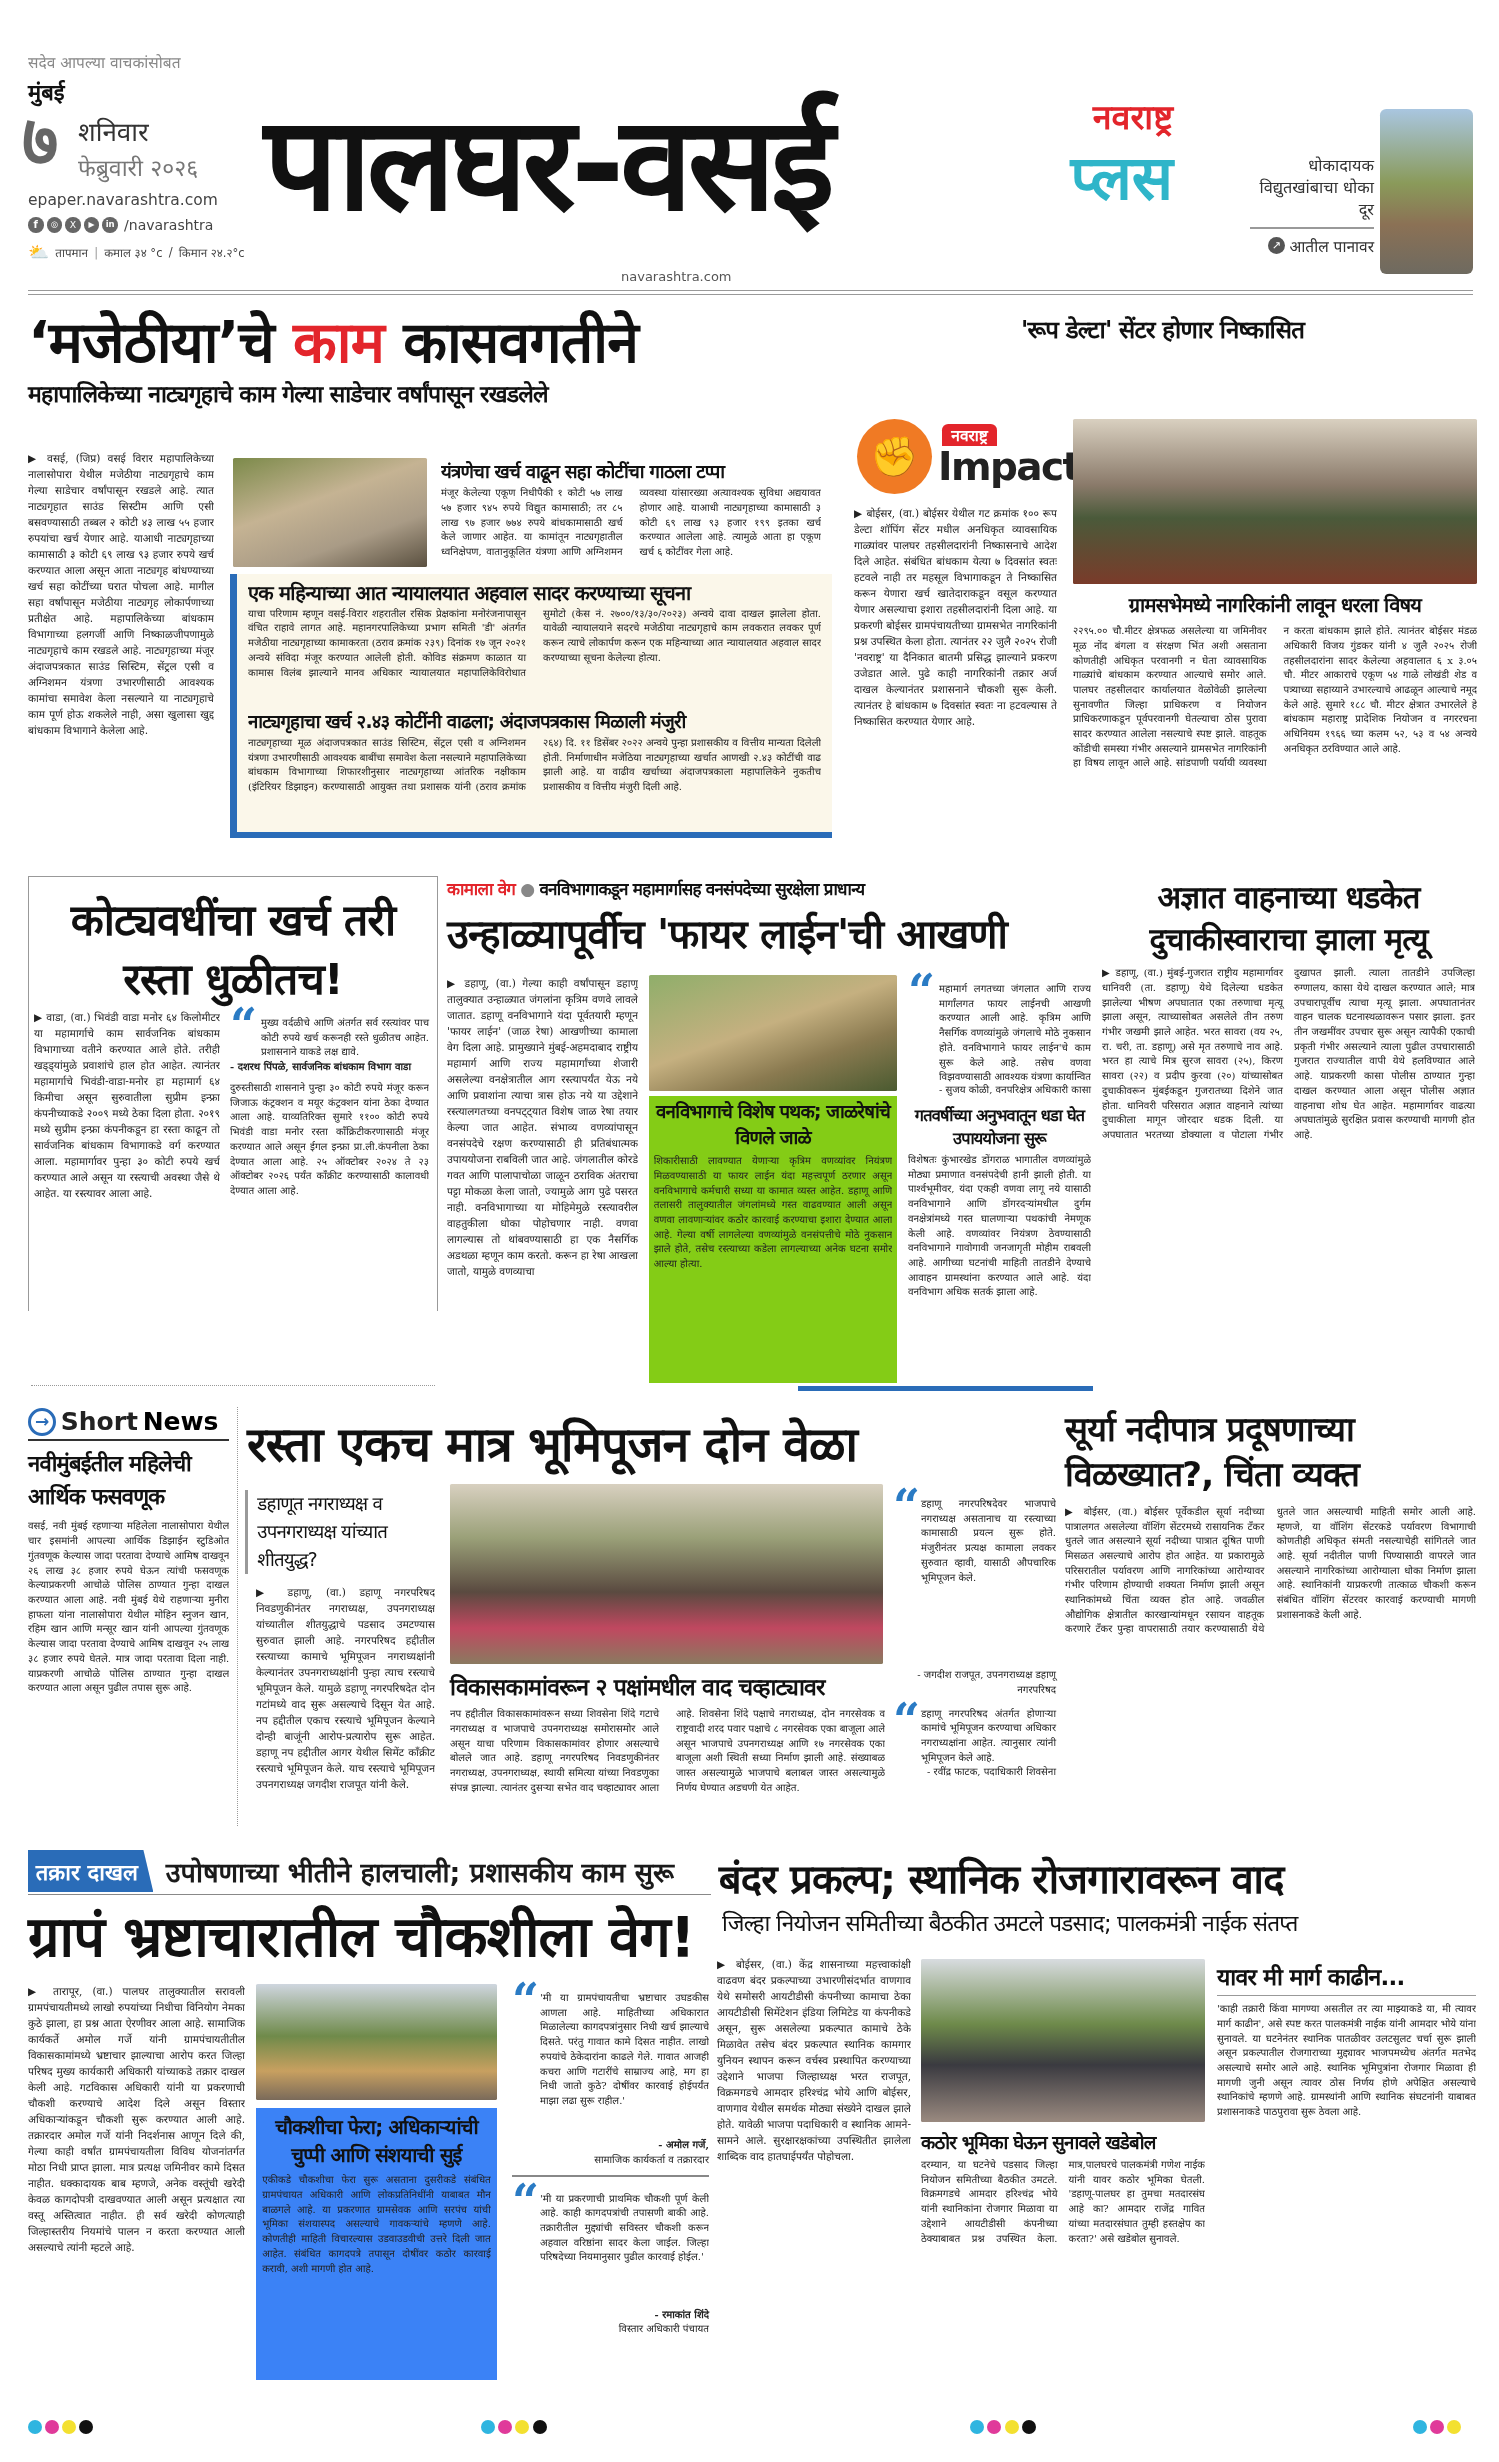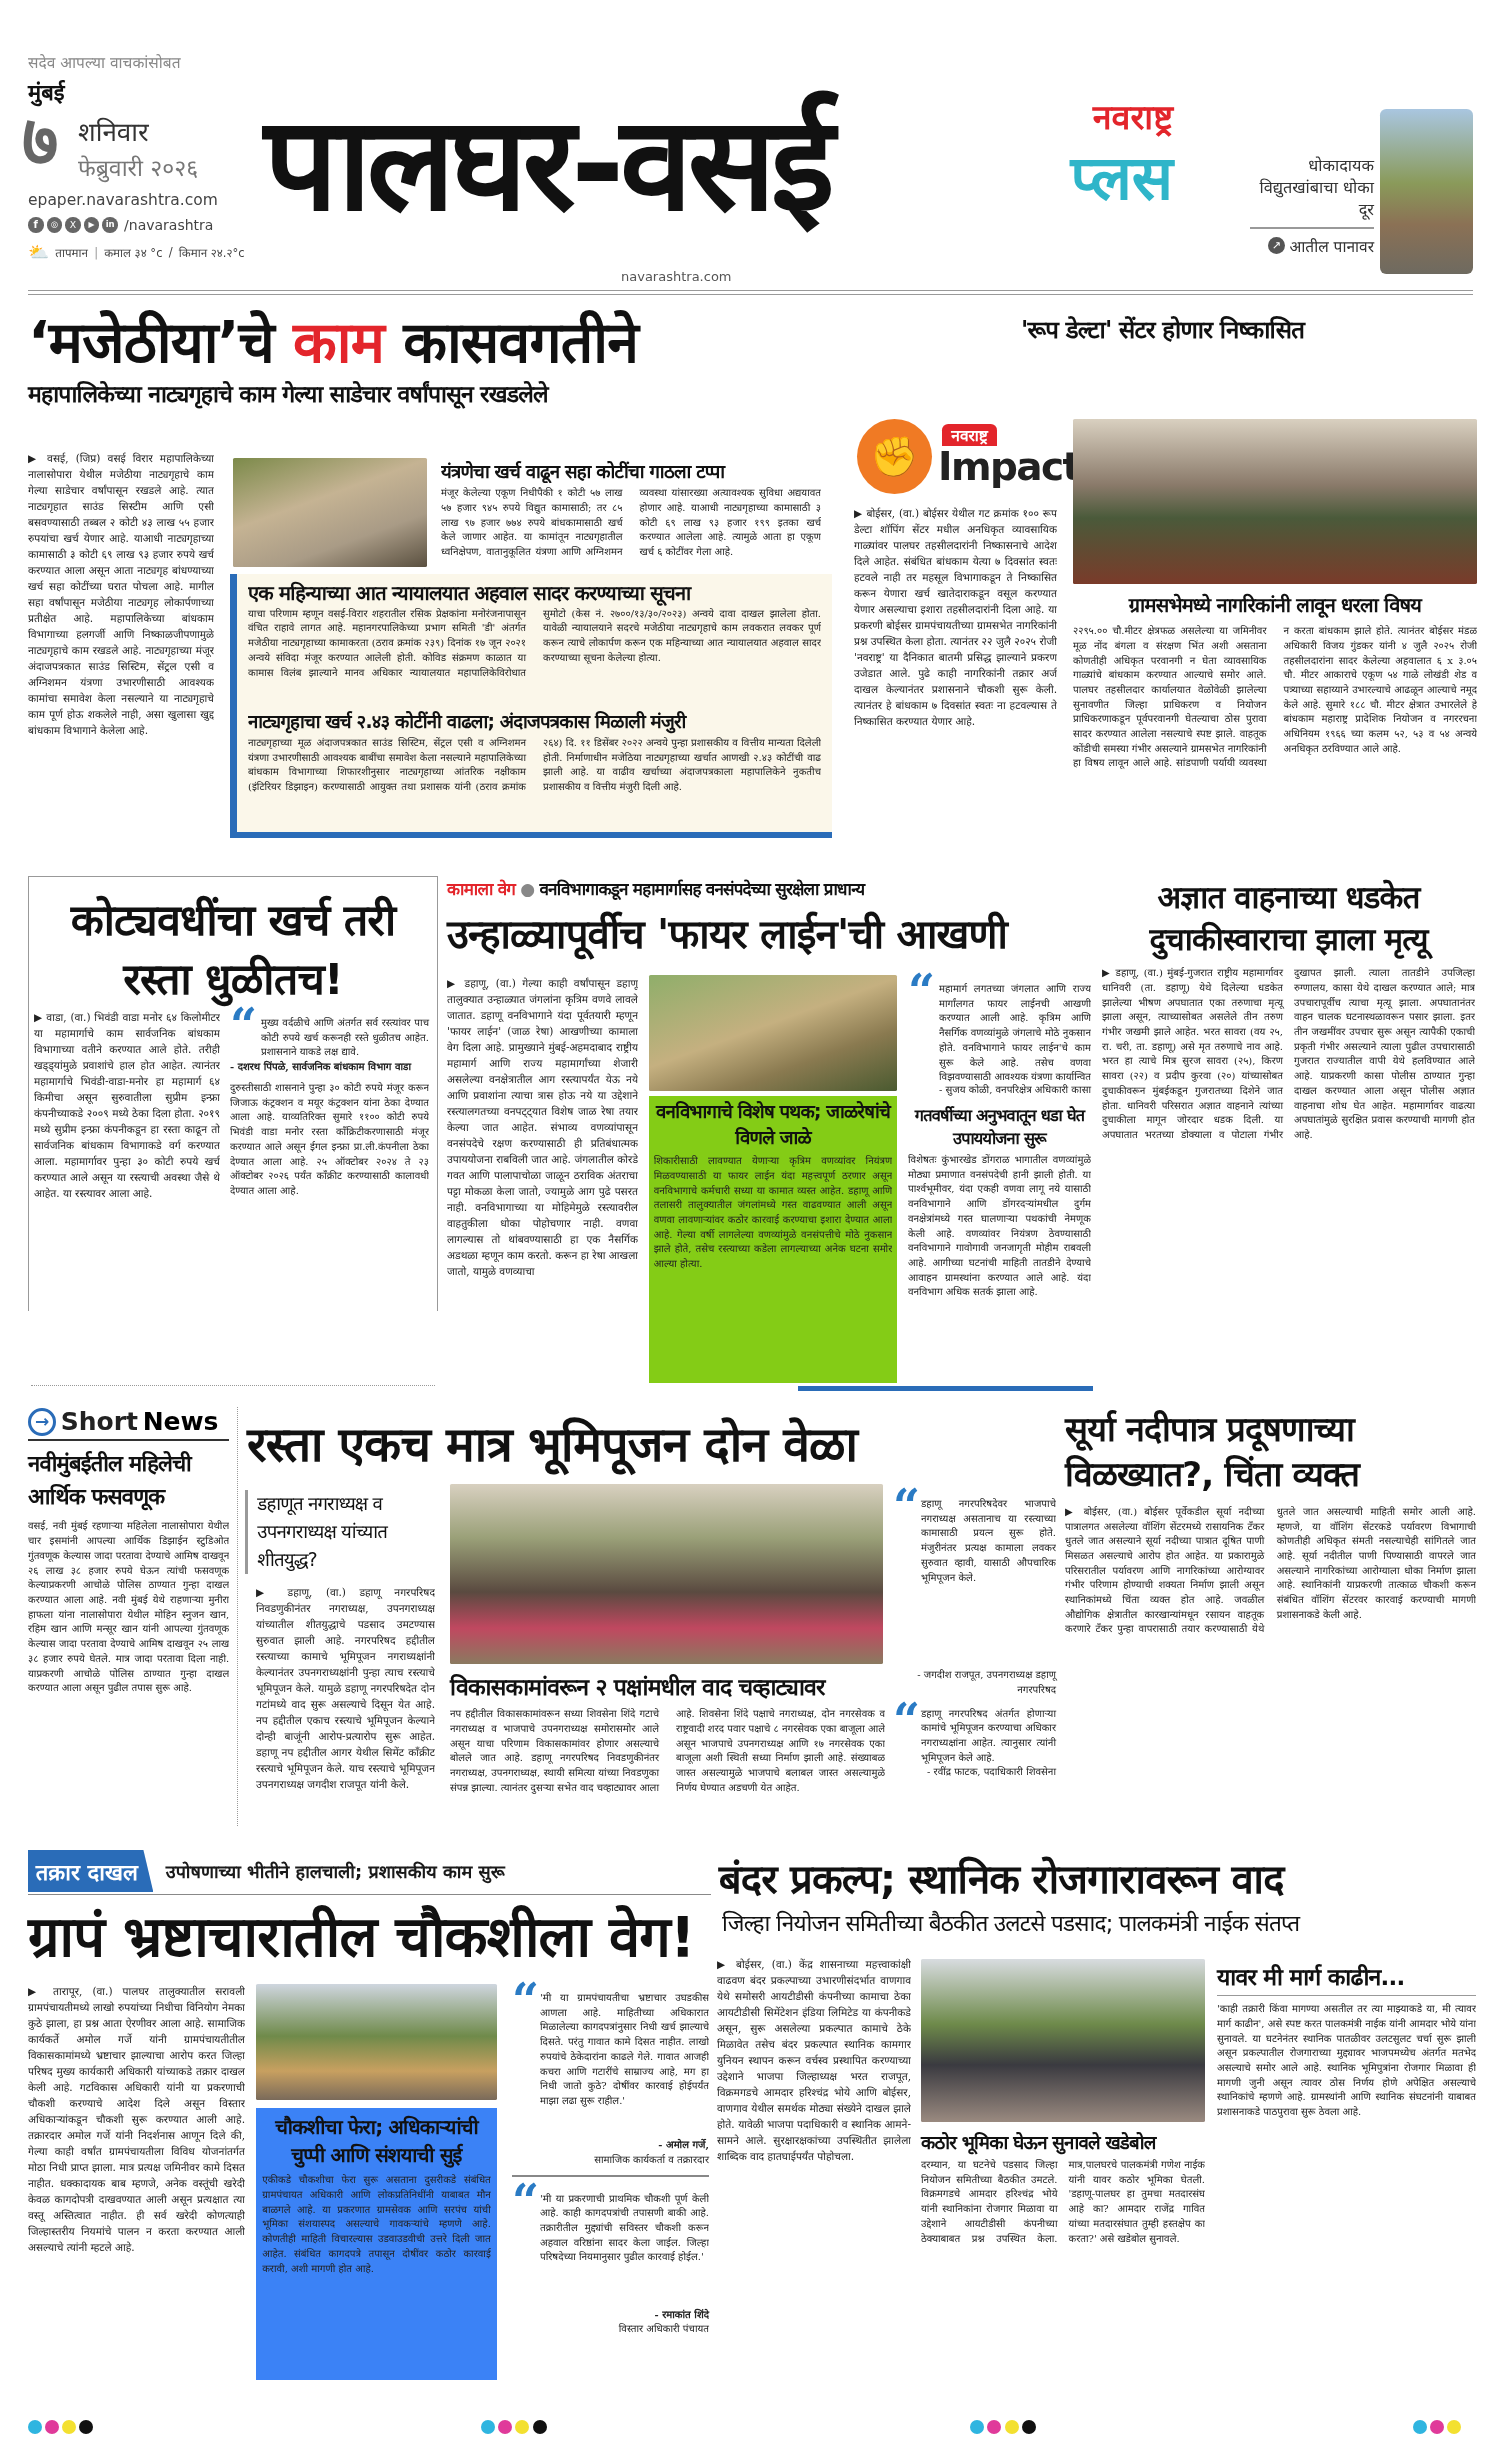--- a/index.html
+++ b/index.html
@@ -169,21 +169,21 @@
 </div>
 
 <div class="abs" style="left:1065px;top:1407px;width:411px">
   <div class="hl" style="font-size:34px;line-height:45px">सूर्या नदीपात्र प्रदूषणाच्या विळख्यात?, चिंता व्यक्त</div>
   <div class="txt sm cols2" style="height:303px;overflow:hidden;margin-top:7.8px;column-gap:12.4px">▶ बोईसर, (वा.) बोईसर पूर्वेकडील सूर्या नदीच्या पात्रालगत असलेल्या वॉशिंग सेंटरमध्ये रासायनिक टँकर धुतले जात असल्याने सूर्या नदीच्या पात्रात दूषित पाणी मिसळत असल्याचे आरोप होत आहेत. या प्रकारामुळे परिसरातील पर्यावरण आणि नागरिकांच्या आरोग्यावर गंभीर परिणाम होण्याची शक्यता निर्माण झाली असून स्थानिकांमध्ये चिंता व्यक्त होत आहे. जवळील औद्योगिक क्षेत्रातील कारखान्यांमधून रसायन वाहतूक करणारे टँकर पुन्हा वापरासाठी तयार करण्यासाठी येथे धुतले जात असल्याची माहिती समोर आली आहे. म्हणजे, या वॉशिंग सेंटरकडे पर्यावरण विभागाची कोणतीही अधिकृत संमती नसल्याचेही सांगितले जात आहे. सूर्या नदीतील पाणी पिण्यासाठी वापरले जात असल्याने नागरिकांच्या आरोग्याला धोका निर्माण झाला आहे. स्थानिकांनी याप्रकरणी तात्काळ चौकशी करून संबंधित वॉशिंग सेंटरवर कारवाई करण्याची मागणी प्रशासनाकडे केली आहे.</div>
 </div>
 
 <div class="abs" style="left:28px;top:1848px;width:683px">
   <div style="display:flex;align-items:center;border-bottom:1.6px solid #888;height:47px">
     <span style="background:#2a6cb8;color:#fff;font-size:22px;font-weight:bold;padding:6.2px 15.5px 6.2px 7.8px;clip-path:polygon(0 0,92% 0,100% 100%,0 100%)">तक्रार दाखल</span>
-    <span style="font-size:18px;font-weight:bold;margin-left:12.4px;white-space:nowrap">उपोषणाच्या भीतीने हालचाली; प्रशासकीय काम सुरू</span>
+    <span style="font-size:27px;font-weight:bold;margin-left:12.4px;white-space:nowrap">उपोषणाच्या भीतीने हालचाली; प्रशासकीय काम सुरू</span>
   </div>
   <div class="hl" style="font-size:56px;line-height:84px;white-space:nowrap">ग्रापं भ्रष्टाचारातील चौकशीला वेग!</div>
 </div>
 <div class="abs txt" style="left:28px;top:1983px;width:217px;font-size:10.5px;line-height:16px;height:396px;overflow:hidden">▶ तारापूर, (वा.) पालघर तालुक्यातील सरावली ग्रामपंचायतीमध्ये लाखो रुपयांच्या निधीचा विनियोग नेमका कुठे झाला, हा प्रश्न आता ऐरणीवर आला आहे. सामाजिक कार्यकर्ते अमोल गर्जे यांनी ग्रामपंचायतीतील विकासकामांमध्ये भ्रष्टाचार झाल्याचा आरोप करत जिल्हा परिषद मुख्य कार्यकारी अधिकारी यांच्याकडे तक्रार दाखल केली आहे. गटविकास अधिकारी यांनी या प्रकरणाची चौकशी करण्याचे आदेश दिले असून विस्तार अधिकाऱ्यांकडून चौकशी सुरू करण्यात आली आहे. तक्रारदार अमोल गर्जे यांनी निदर्शनास आणून दिले की, गेल्या काही वर्षांत ग्रामपंचायतीला विविध योजनांतर्गत मोठा निधी प्राप्त झाला. मात्र प्रत्यक्ष जमिनीवर कामे दिसत नाहीत. धक्कादायक बाब म्हणजे, अनेक वस्तूंची खरेदी केवळ कागदोपत्री दाखवण्यात आली असून प्रत्यक्षात त्या वस्तू अस्तित्वात नाहीत. ही सर्व खरेदी कोणत्याही जिल्हास्तरीय नियमांचे पालन न करता करण्यात आली असल्याचे त्यांनी म्हटले आहे.</div>
 <div class="abs photo" style="left:256px;top:1984px;width:241px;height:116px;background:linear-gradient(180deg,#cfd6df,#6f8a4a 45%,#c8a060 75%,#7a6a5a)"></div>
 <div class="abs" style="left:256px;top:2108px;width:241px;background:#3b82f6;padding:4.7px 6.2px;height:272px">
   <div class="hl" style="font-size:20px;line-height:28px;text-align:center">चौकशीचा फेरा; अधिकाऱ्यांची चुप्पी आणि संशयाची सुई</div>
   <div class="txt sm" style="height:179px;overflow:hidden;margin-top:4.7px">एकीकडे चौकशीचा फेरा सुरू असताना दुसरीकडे संबंधित ग्रामपंचायत अधिकारी आणि लोकप्रतिनिधींनी याबाबत मौन बाळगले आहे. या प्रकरणात ग्रामसेवक आणि सरपंच यांची भूमिका संशयास्पद असल्याचे गावकऱ्यांचे म्हणणे आहे. कोणतीही माहिती विचारल्यास उडवाउडवीची उत्तरे दिली जात आहेत. संबंधित कागदपत्रे तपासून दोषींवर कठोर कारवाई करावी, अशी मागणी होत आहे.</div>
 </div>
 <div class="abs" style="left:512px;top:1984px;width:197px">
@@ -193,21 +193,21 @@
   <div class="txt sm" style="text-align:right">सामाजिक कार्यकर्ता व तक्रारदार</div>
   <div class="rule" style="margin:7.8px 0"></div>
   <span class="quote-mark">“</span>
   <div class="txt sm" style="margin-top:-28px;padding-left:28px;height:116px;overflow:hidden">'मी या प्रकरणाची प्राथमिक चौकशी पूर्ण केली आहे. काही कागदपत्रांची तपासणी बाकी आहे. तक्रारीतील मुद्द्यांची सविस्तर चौकशी करून अहवाल वरिष्ठांना सादर केला जाईल. जिल्हा परिषदेच्या नियमानुसार पुढील कारवाई होईल.'</div>
   <div class="txt sm" style="text-align:right;font-weight:bold">- रमाकांत शिंदे</div>
   <div class="txt sm" style="text-align:right">विस्तार अधिकारी पंचायत</div>
 </div>
 
 <div class="abs" style="left:711px;top:1852px;width:765px">
   <div class="hl" style="font-size:40px;line-height:54px;white-space:nowrap;padding-left:7.8px">बंदर प्रकल्प; स्थानिक रोजगारावरून वाद</div>
-  <div class="hl" style="font-size:22.5px;line-height:34px;white-space:nowrap;font-weight:normal;padding-left:11px">जिल्हा नियोजन समितीच्या बैठकीत उलटसे पडसाद; पालकमंत्री नाईक संतप्त</div>
+  <div class="hl" style="font-size:22.5px;line-height:34px;white-space:nowrap;font-weight:normal;padding-left:11px">जिल्हा नियोजन समितीच्या बैठकीत उमटले पडसाद; पालकमंत्री नाईक संतप्त</div>
 </div>
 <div class="abs txt" style="left:717px;top:1956px;width:194px;font-size:10.5px;line-height:16px;height:419px;overflow:hidden">▶ बोईसर, (वा.) केंद्र शासनाच्या महत्त्वाकांक्षी वाढवण बंदर प्रकल्पाच्या उभारणीसंदर्भात वाणगाव येथे समोसरी आयटीडीसी कंपनीच्या कामाचा ठेका आयटीडीसी सिमेंटेशन इंडिया लिमिटेड या कंपनीकडे असून, सुरू असलेल्या प्रकल्पात कामाचे ठेके मिळावेत तसेच बंदर प्रकल्पात स्थानिक कामगार युनियन स्थापन करून वर्चस्व प्रस्थापित करण्याच्या उद्देशाने भाजपा जिल्हाध्यक्ष भरत राजपूत, विक्रमगडचे आमदार हरिश्चंद्र भोये आणि बोईसर, वाणगाव येथील समर्थक मोठ्या संख्येने दाखल झाले होते. यावेळी भाजपा पदाधिकारी व स्थानिक आमने-सामने आले. सुरक्षारक्षकांच्या उपस्थितीत झालेला शाब्दिक वाद हातघाईपर्यंत पोहोचला.</div>
 <div class="abs photo" style="left:921px;top:1959px;width:284px;height:163px;background:linear-gradient(180deg,#d8dce0,#6e8a4a 40%,#3a3a40 65%,#9a8a80)"></div>
 <div class="abs" style="left:921px;top:2127px;width:284px">
   <div class="hl" style="font-size:18.6px;line-height:31px;white-space:nowrap">कठोर भूमिका घेऊन सुनावले खडेबोल</div>
   <div class="txt sm cols2" style="height:225px;overflow:hidden;column-gap:11px">दरम्यान, या घटनेचे पडसाद जिल्हा नियोजन समितीच्या बैठकीत उमटले. विक्रमगडचे आमदार हरिश्चंद्र भोये यांनी स्थानिकांना रोजगार मिळावा या उद्देशाने आयटीडीसी कंपनीच्या ठेक्याबाबत प्रश्न उपस्थित केला. मात्र,पालघरचे पालकमंत्री गणेश नाईक यांनी यावर कठोर भूमिका घेतली. 'डहाणू-पालघर हा तुमचा मतदारसंघ आहे का? आमदार राजेंद्र गावित यांच्या मतदारसंघात तुम्ही हस्तक्षेप का करता?' असे खडेबोल सुनावले.</div>
 </div>
 <div class="abs" style="left:1217px;top:1959px;width:259px">
   <div class="hl" style="font-size:23px;line-height:36px;border-bottom:1.6px solid #999">यावर मी मार्ग काढीन...</div>
   <div class="txt sm" style="height:380px;overflow:hidden;margin-top:6.2px">'काही तक्रारी किंवा मागण्या असतील तर त्या माझ्याकडे या, मी त्यावर मार्ग काढीन', असे स्पष्ट करत पालकमंत्री नाईक यांनी आमदार भोये यांना सुनावले. या घटनेनंतर स्थानिक पातळीवर उलटसुलट चर्चा सुरू झाली असून प्रकल्पातील रोजगाराच्या मुद्द्यावर भाजपमध्येच अंतर्गत मतभेद असल्याचे समोर आले आहे. स्थानिक भूमिपुत्रांना रोजगार मिळावा ही मागणी जुनी असून त्यावर ठोस निर्णय होणे अपेक्षित असल्याचे स्थानिकांचे म्हणणे आहे. ग्रामस्थांनी आणि स्थानिक संघटनांनी याबाबत प्रशासनाकडे पाठपुरावा सुरू ठेवला आहे.</div>

